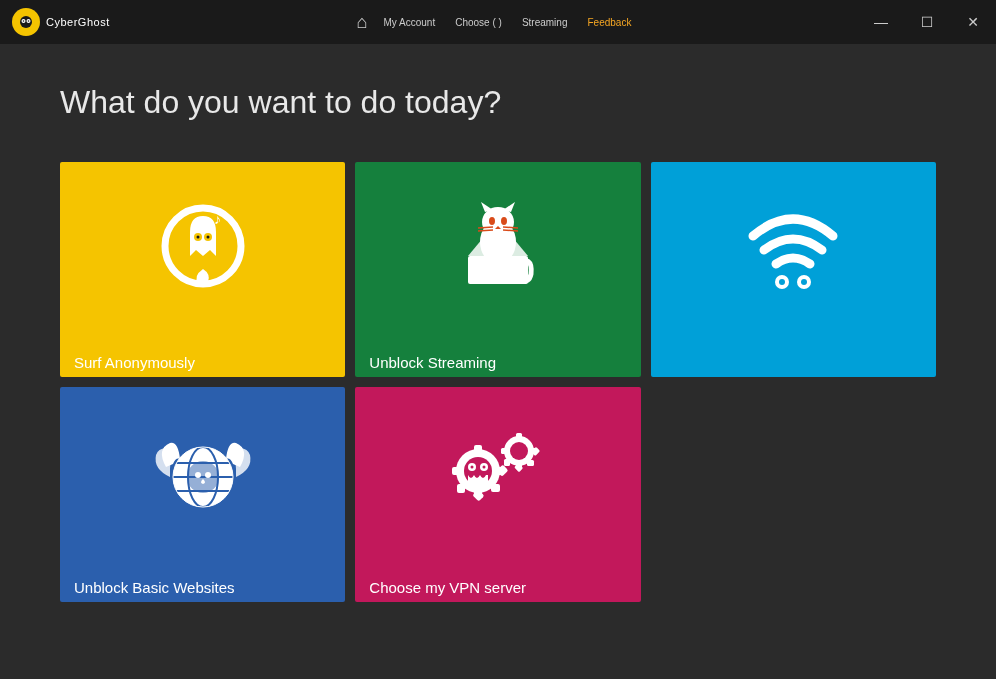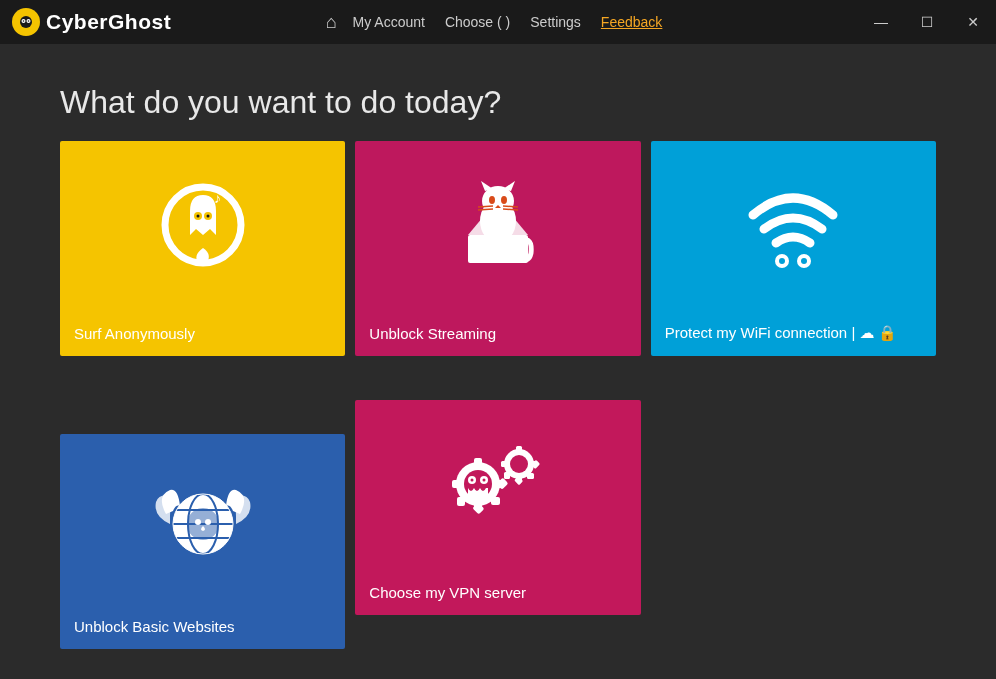--- a/index.html
+++ b/index.html
@@ -33,42 +33,41 @@
       background: #f5c400;
       border-radius: 50%;
       display: flex;
       align-items: center;
       justify-content: center;
       font-size: 14px;
       font-weight: bold;
       color: #1a1a1a;
     }
     .logo-text {
-      font-size: 21px;
-      font-weight: bold;
+      font-size: 11px;
+      font-weight: normal;
       color: white;
       letter-spacing: 0.5px;
     }
     .nav-items {
       display: flex;
       align-items: center;
       gap: 4px;
       position: absolute;
       left: 50%;
       transform: translateX(-50%);
     }
     .nav-item {
       color: #cccccc;
-      font-size: 14px;
+      font-size: 10px;
       cursor: pointer;
       padding: 4px 8px;
     }
     .nav-item.feedback {
       color: #f5a623;
-      text-decoration: underline;
     }
     .home-icon {
       font-size: 18px;
       color: #cccccc;
       cursor: pointer;
       margin-right: 4px;
     }
     .window-controls {
       position: absolute;
       right: 0;
@@ -89,21 +88,21 @@
     }
 
     
     .main {
       padding: 40px 60px 30px 60px;
     }
     .headline {
       font-size: 32px;
       font-weight: 300;
       color: #e8e8e8;
-      margin-bottom: 20px;
+      margin-bottom: 41px;
     }
     .tile-grid {
       display: grid;
       grid-template-columns: repeat(3, 1fr);
       grid-template-rows: repeat(2, 1fr);
       gap: 10px;
       width: 100%;
     }
     .tile {
       height: 215px;
@@ -112,43 +111,43 @@
       flex-direction: column;
       align-items: center;
       justify-content: center;
       cursor: pointer;
       position: relative;
       overflow: hidden;
       transition: filter 0.15s;
     }
     .tile-label {
       position: absolute;
-      bottom: 14px;
+      bottom: 6px;
       left: 14px;
       font-size: 15px;
       font-weight: 400;
       color: white;
     }
     .tile-icon {
       font-size: 90px;
       color: white;
       margin-bottom: 20px;
     }
     .tile-icon svg {
       width: 110px;
       height: 110px;
       fill: white;
     }
 
     
     .tile-surf { background: #f5c400; }
-    .tile-stream { background: #be185d; }
+    .tile-stream { background: #15803d; }
     .tile-wifi { background: #00a0d8; }
     .tile-torrent { background: #7b3fb5; }
-    .tile-websites { background: #2b5fad; margin-top: 34px; }
+    .tile-websites { background: #2b5fad; }
     .tile-vpn { background: #c2185b; align-items: center; }
   </style>
 </head>
 <body>
 
 <div class="titlebar">
   <div class="logo-area">
     <div class="logo-circle">
       <svg width="22" height="22" viewBox="0 0 22 22">
         <circle cx="11" cy="11" r="10" fill="#f5c400"></circle>
@@ -162,21 +161,21 @@
     <span class="logo-text">CyberGhost</span>
   </div>
 
   <div class="nav-items">
     <span class="home-icon">⌂</span>
     <span class="nav-item">My Account</span>
     <span class="nav-item">
       <span>Choose (</span>
       <span>)</span>
     </span>
-    <span class="nav-item">Settings</span>
+    <span class="nav-item">Streaming</span>
     <span class="nav-item feedback">Feedback</span>
   </div>
 
   <div class="window-controls">
     <div class="win-btn">—</div>
     <div class="win-btn">☐</div>
     <div class="win-btn close">✕</div>
   </div>
 </div>
 
@@ -246,21 +245,20 @@
           <path d="M15 42 Q55 8 95 42" fill="none" stroke="white" stroke-width="9" stroke-linecap="round"></path>
           <path d="M26 56 Q55 34 84 56" fill="none" stroke="white" stroke-width="9" stroke-linecap="round"></path>
           <path d="M38 70 Q55 58 72 70" fill="none" stroke="white" stroke-width="9" stroke-linecap="round"></path>
 
           <circle cx="44" cy="88" r="7" fill="white"></circle>
           <circle cx="66" cy="88" r="7" fill="white"></circle>
           <circle cx="44" cy="88" r="3" fill="#00a0d8"></circle>
           <circle cx="66" cy="88" r="3" fill="#00a0d8"></circle>
         </svg>
       </div>
-      <span class="tile-label">Protect my WiFi connection | ☁ 🔒</span>
     </div>
 
 
     <div class="tile tile-websites">
       <div class="tile-icon">
         
         <svg viewBox="0 0 110 110" xmlns="http://www.w3.org/2000/svg">
 
           <path d="M18 48 Q8 30 22 24 Q30 22 32 40 Q28 38 25 45Z" fill="white"></path>
           <path d="M22 58 Q5 50 8 36 Q12 25 28 32 Q22 38 22 50Z" fill="white" opacity="0.8"></path>

